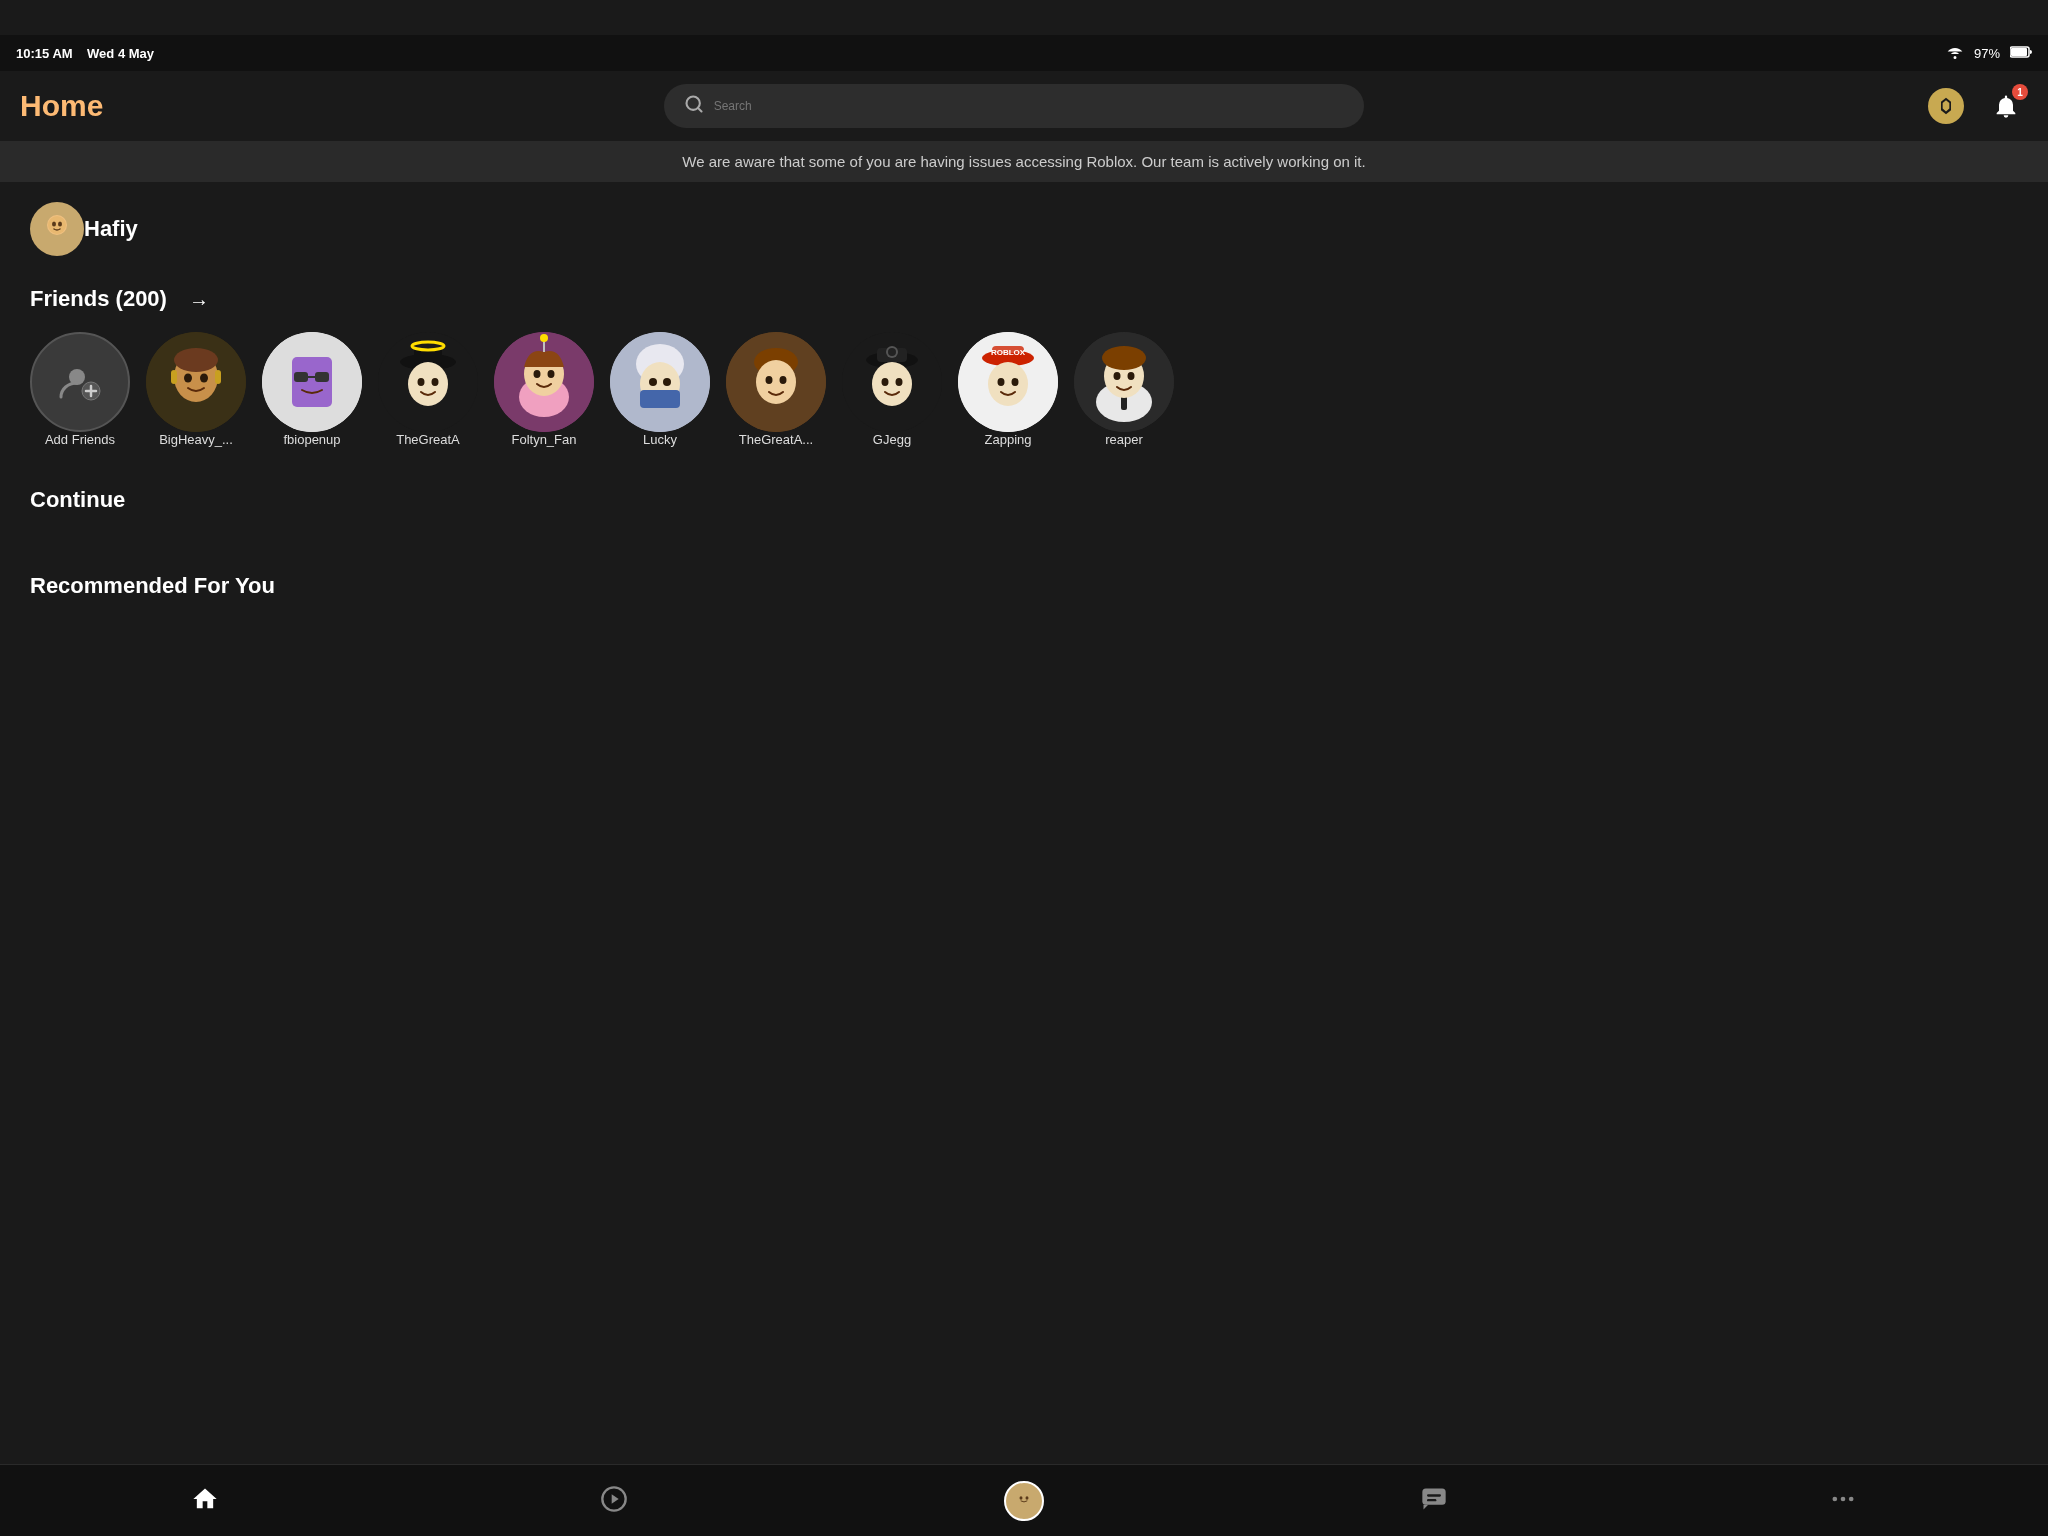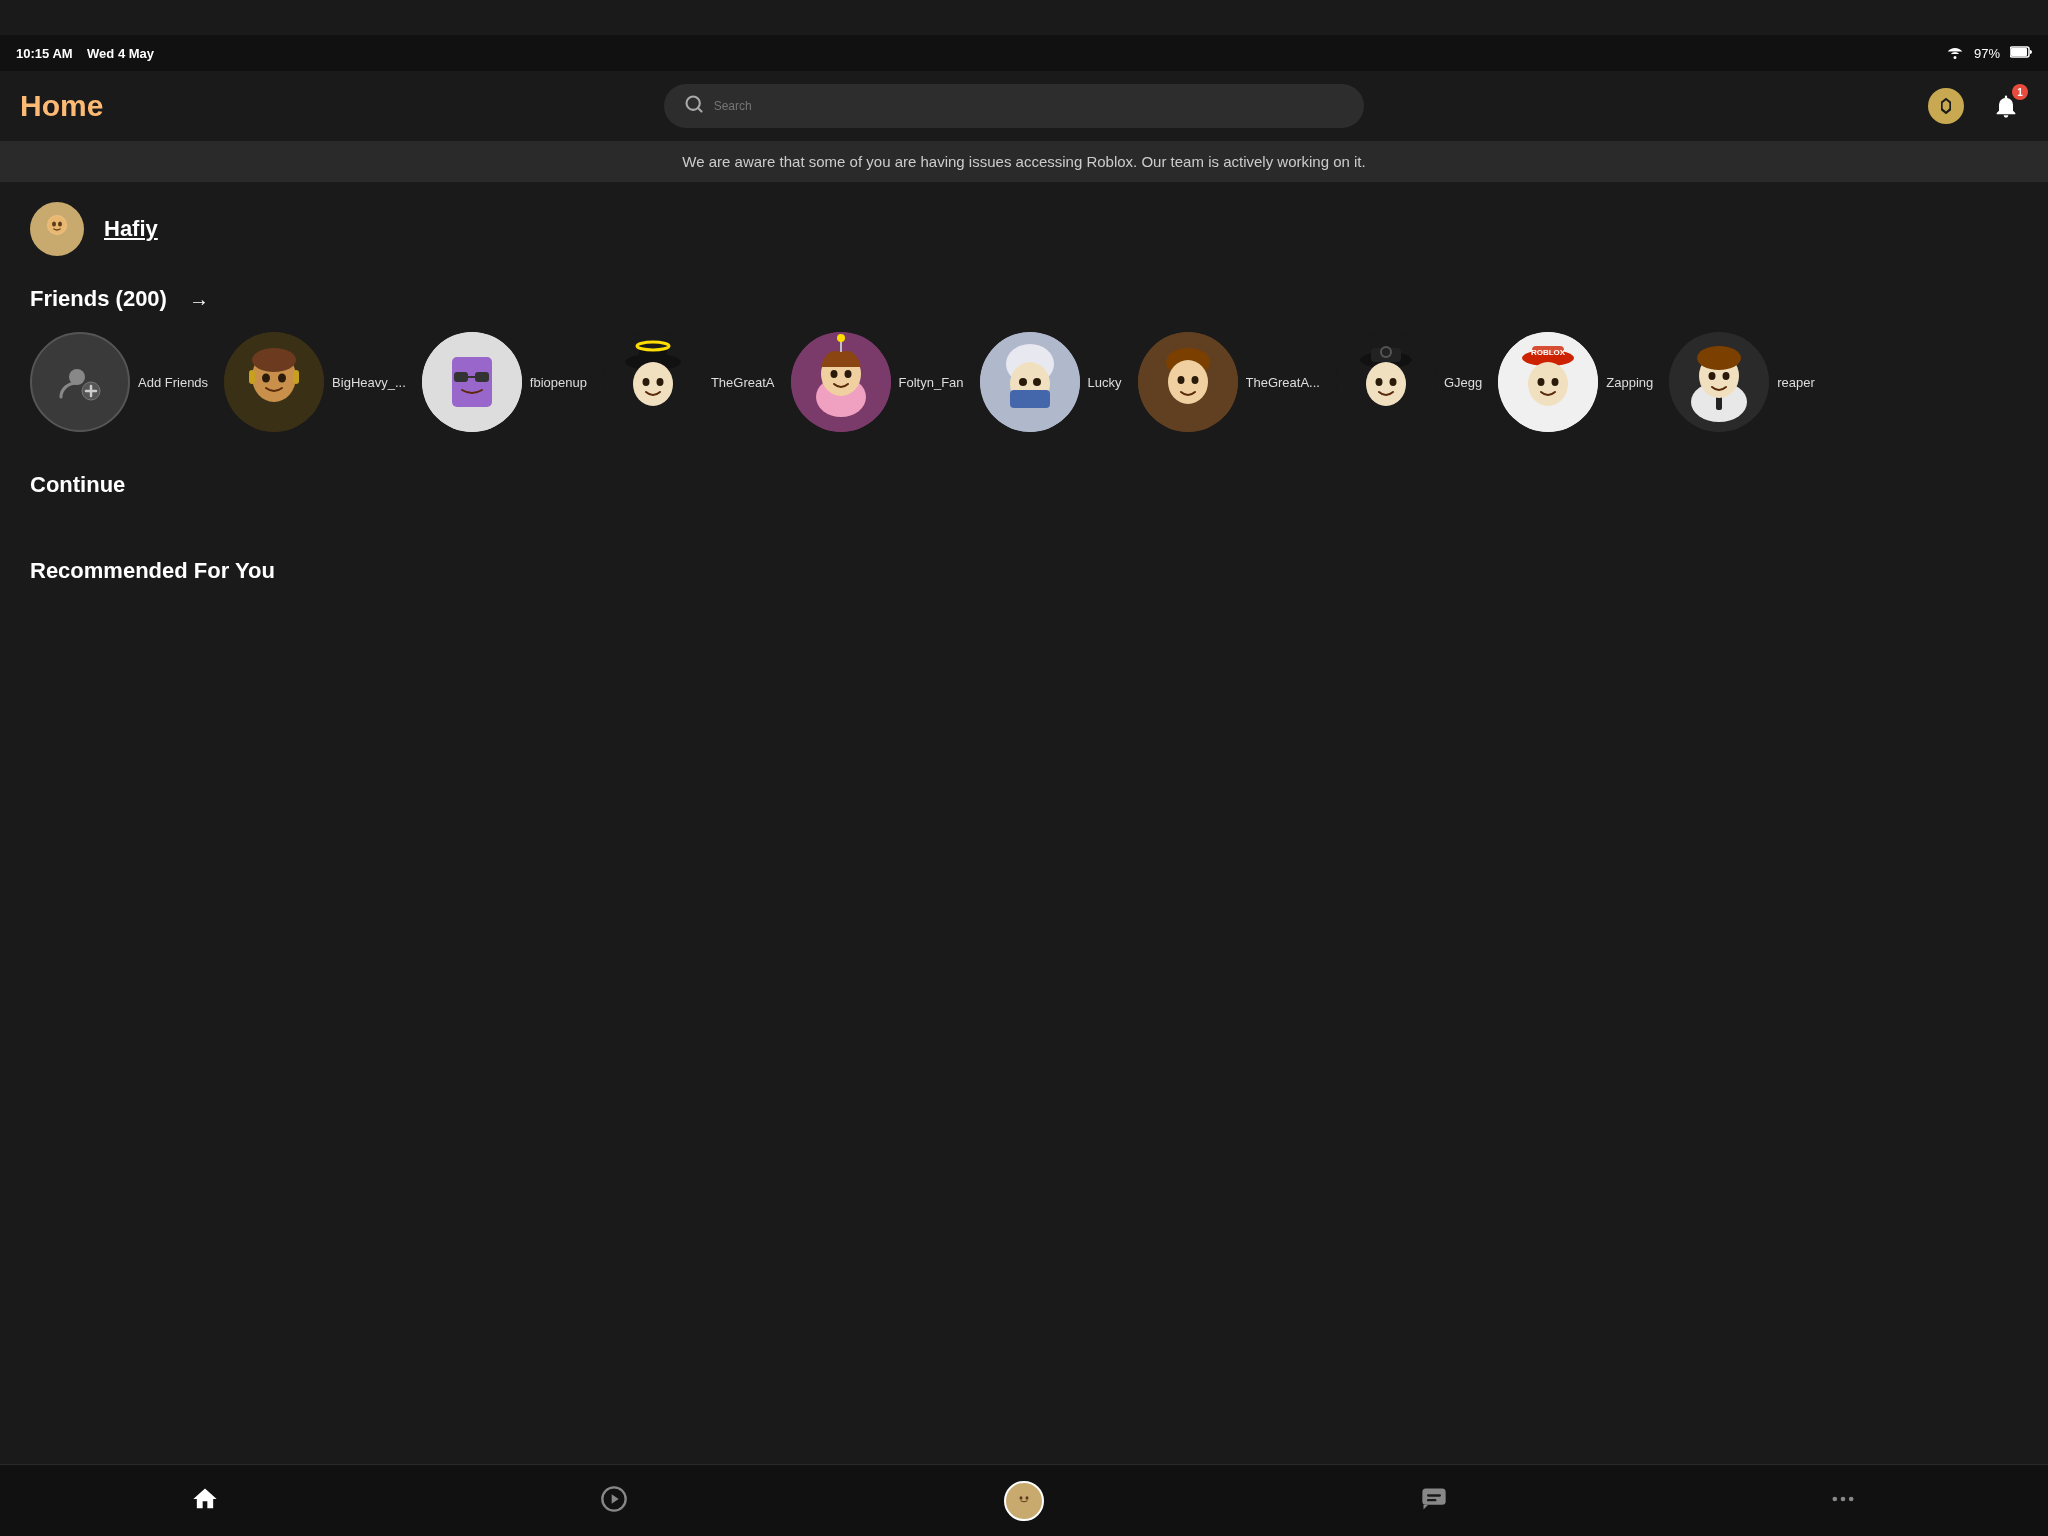--- a/index.html
+++ b/index.html
@@ -127,23 +127,22 @@
 
     
     .main-content {
       padding: 20px 30px;
     }
 
     
     .user-profile {
       display: flex;
       align-items: center;
-      gap: 20px;
+      gap: 0;
       margin-bottom: 30px;
-      text-decoration: underline;
     }
     .avatar-circle {
       width: 54px;
       height: 54px;
       border-radius: 50%;
       background: #c8a96e;
       display: flex;
       align-items: center;
       justify-content: center;
       overflow: hidden;
@@ -173,23 +172,23 @@
       display: flex;
       gap: 16px;
       overflow-x: auto;
       padding-bottom: 10px;
       scrollbar-width: none;
     }
     .friends-list::-webkit-scrollbar { display: none; }
 
     .friend-item {
       display: flex;
-      flex-direction: row;
-      align-items: center;
-      gap: 8px;
+      flex-direction: column;
+      align-items: center;
+      gap: 0;
       cursor: pointer;
       min-width: 100px;
       justify-content: space-between;
     }
     .friend-avatar {
       width: 100px;
       height: 100px;
       border-radius: 50%;
       background: #333333;
       display: flex;

